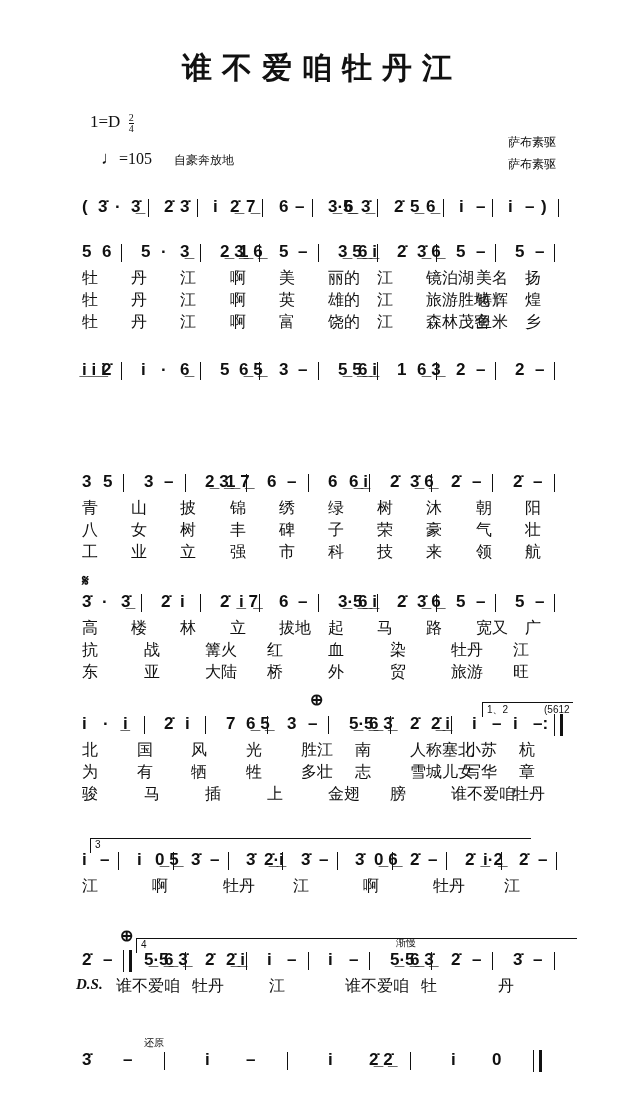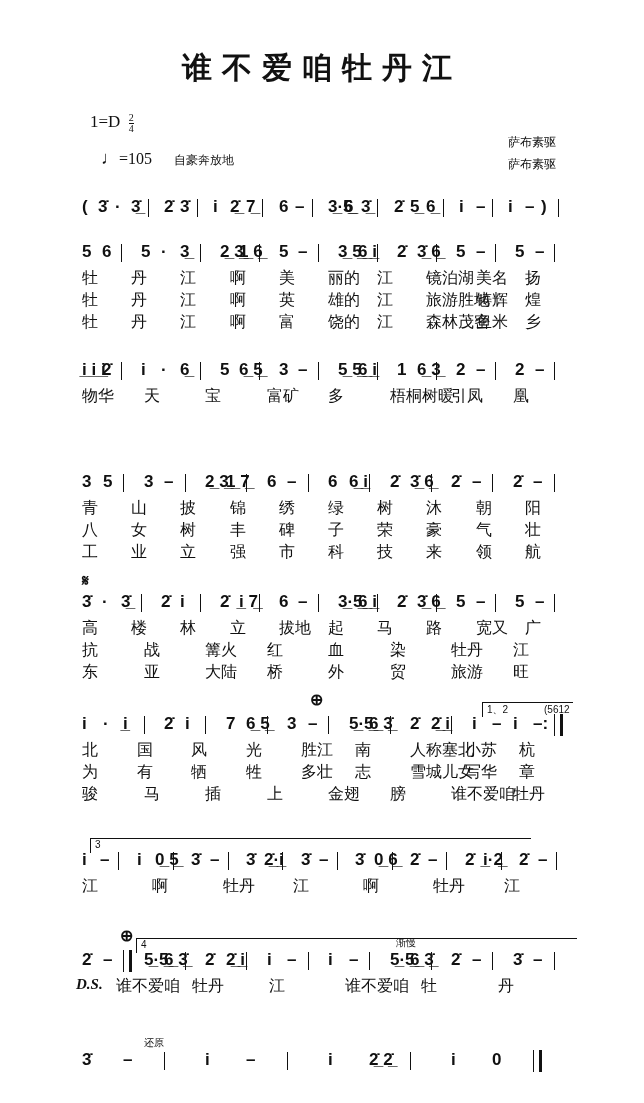--- a/index.html
+++ b/index.html
@@ -175,30 +175,20 @@
         <span class="tok" style="left: 315px;">1</span>
         <span class="tok" style="left: 335px;">6̲ 3̲</span>
         <div class="bar" style="left: 354px;"></div>
         <span class="tok" style="left: 374px;">2</span>
         <span class="tok" style="left: 394px;">–</span>
         <div class="bar" style="left: 413px;"></div>
         <span class="tok" style="left: 433px;">2</span>
         <span class="tok" style="left: 453px;">–</span>
         <div class="bar" style="left: 472px;"></div>
       </div>
-      <div class="lyric">
-        <span class="w" style="left: 0px;">物华</span>
-        <span class="w" style="left: 62px;">天</span>
-        <span class="w" style="left: 123px;">宝</span>
-        <span class="w" style="left: 185px;">富矿</span>
-        <span class="w" style="left: 246px;">多</span>
-        <span class="w" style="left: 308px;">梧桐树暖</span>
-        <span class="w" style="left: 369px;">引凤</span>
-        <span class="w" style="left: 431px;">凰</span>
-      </div>
     </div>
     <div class="row" style="top: 470px;">
       <div class="notes">
         <span class="tok" style="left: 0px;">3</span>
         <span class="tok" style="left: 21px;">5</span>
         <div class="bar" style="left: 41px;"></div>
         <span class="tok" style="left: 62px;">3</span>
         <span class="tok" style="left: 82px;">–</span>
         <div class="bar" style="left: 103px;"></div>
         <span class="tok" style="left: 123px;">2̲ 3̲</span>

